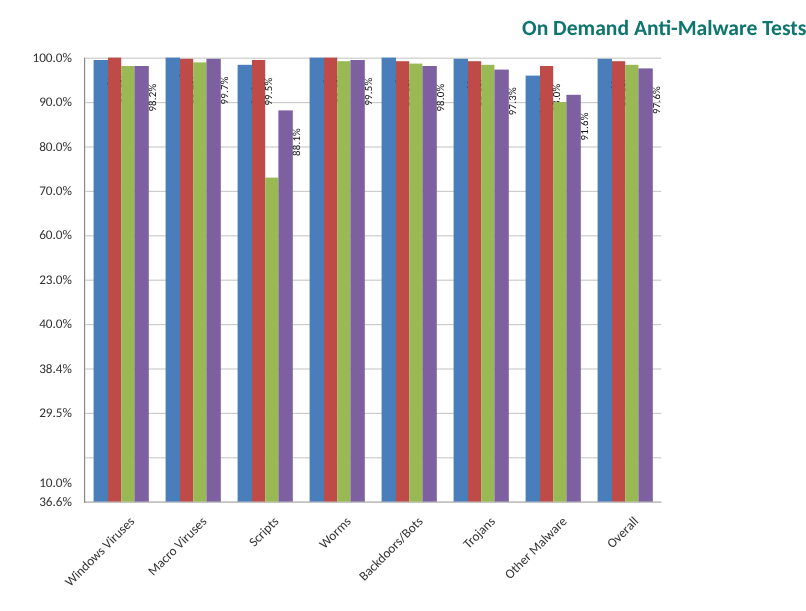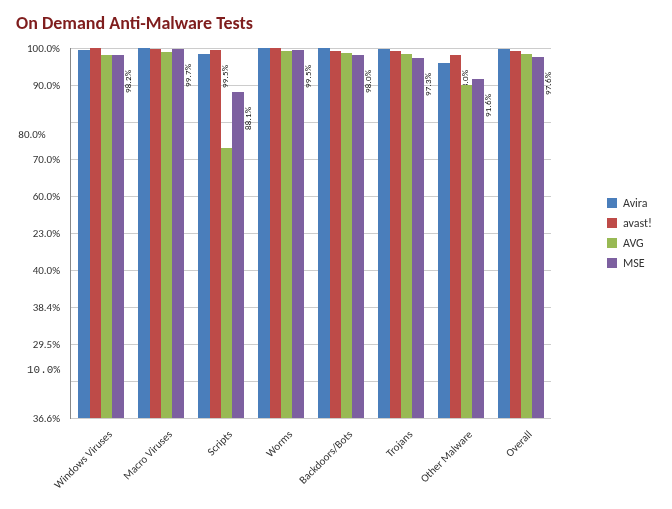--- a/index.html
+++ b/index.html
@@ -1,17 +1,17 @@
 <!DOCTYPE html>
 <html><head>
 <meta charset="utf-8">
 <style>
 html,body{margin:0;padding:0;font-family:"Calibri","Segoe UI",Arial,sans-serif;background:#fff}
 .chart-wrap{position:relative;width:672px;height:509px;background:#fff}
-.title{position:absolute;left:16px;right:0;top:12px;text-align:left;font-weight:700;font-size:18px;color:#7f1d1d}
+.title{position:absolute;left:0;right:0;top:12px;text-align:right;font-weight:700;font-size:18px;color:#0f766e}
 .plot-area{position:absolute;left:70px;top:48px;width:480px;height:370px;border-left:1px solid #888;border-bottom:1px solid #888}
 .grid-line{position:absolute;left:0;width:100%;border-top:1px solid #ccc;height:0}
 .y-tick{position:absolute;right:612px;width:56px;text-align:right;font-size:11px;color:#333;transform:translateY(-50%)}
 .bar{position:absolute;bottom:0}
 .bar-label{position:absolute;font-size:9px;color:#111;transform:rotate(-90deg);transform-origin:left top;white-space:nowrap;letter-spacing:.2px}
 .legend{position:absolute;right:20px;top:190px;font-size:12px;color:#333}
 .legend-item{display:flex;align-items:center;margin:6px 0}
 .legend-swatch{width:10px;height:10px;margin-right:6px}
 </style>
 </head>
@@ -90,28 +90,28 @@
       <div class="bar-label" style="left: 436.9px; top: 38.74px;">99.8%</div>
       <div class="bar" style="left: 438.6px; width: 11.4px; height: 367.41px; background: rgb(190, 75, 72);"></div>
       <div class="bar-label" style="left: 448.3px; top: 40.59px;">99.3%</div>
       <div class="bar" style="left: 450px; width: 11.4px; height: 363.71px; background: rgb(152, 185, 84);"></div>
       <div class="bar-label" style="left: 459.7px; top: 44.29px;">98.3%</div>
       <div class="bar" style="left: 461.4px; width: 11.4px; height: 361.12px; background: rgb(125, 96, 160);"></div>
       <div class="bar-label" style="left: 471.1px; top: 46.88px;">97.6%</div>
     </div>
   <div id="yticks">
       <div class="y-tick" style="top: 418px;">36.6%</div>
-      <div class="y-tick" style="top: 370px; font-family: Liberation Mono, monospace;">10.0%</div>
+      <div class="y-tick" style="top: 402px;">10.0%</div>
       <div class="y-tick" style="top: 344px;">29.5%</div>
       <div class="y-tick" style="top: 307px;">38.4%</div>
       <div class="y-tick" style="top: 270px;">40.0%</div>
       <div class="y-tick" style="top: 233px;">23.0%</div>
       <div class="y-tick" style="top: 196px;">60.0%</div>
       <div class="y-tick" style="top: 159px;">70.0%</div>
-      <div class="y-tick" style="top: 134px; text-align: center;">80.0%</div>
+      <div class="y-tick" style="top: 122px;">80.0%</div>
       <div class="y-tick" style="top: 85px;">90.0%</div>
       <div class="y-tick" style="top: 48px;">100.0%</div>
     </div>
   <div id="xlabels">
       <div style="position: absolute; left: 106px; top: 428px;">
         <div style="position: absolute; right: 0px; top: 0px; font-size: 11px; color: rgb(51, 51, 51); white-space: nowrap; transform: rotate(-45deg); transform-origin: right top;">Windows Viruses</div>
       </div>
       <div style="position: absolute; left: 166px; top: 428px;">
         <div style="position: absolute; right: 0px; top: 0px; font-size: 11px; color: rgb(51, 51, 51); white-space: nowrap; transform: rotate(-45deg); transform-origin: right top;">Macro Viruses</div>
       </div>
@@ -127,31 +127,13 @@
       <div style="position: absolute; left: 406px; top: 428px;">
         <div style="position: absolute; right: 0px; top: 0px; font-size: 11px; color: rgb(51, 51, 51); white-space: nowrap; transform: rotate(-45deg); transform-origin: right top;">Trojans</div>
       </div>
       <div style="position: absolute; left: 466px; top: 428px;">
         <div style="position: absolute; right: 0px; top: 0px; font-size: 11px; color: rgb(51, 51, 51); white-space: nowrap; transform: rotate(-45deg); transform-origin: right top;">Other Malware</div>
       </div>
       <div style="position: absolute; left: 526px; top: 428px;">
         <div style="position: absolute; right: 0px; top: 0px; font-size: 11px; color: rgb(51, 51, 51); white-space: nowrap; transform: rotate(-45deg); transform-origin: right top;">Overall</div>
       </div>
     </div>
-  <div class="legend" id="legend">
-      <div class="legend-item">
-        <div class="legend-swatch" style="background: rgb(74, 126, 187);"></div>
-        <span>Avira</span>
-      </div>
-      <div class="legend-item">
-        <div class="legend-swatch" style="background: rgb(190, 75, 72);"></div>
-        <span>avast!</span>
-      </div>
-      <div class="legend-item">
-        <div class="legend-swatch" style="background: rgb(152, 185, 84);"></div>
-        <span>AVG</span>
-      </div>
-      <div class="legend-item">
-        <div class="legend-swatch" style="background: rgb(125, 96, 160);"></div>
-        <span>MSE</span>
-      </div>
-    </div>
 </div>
 
 </body></html>

